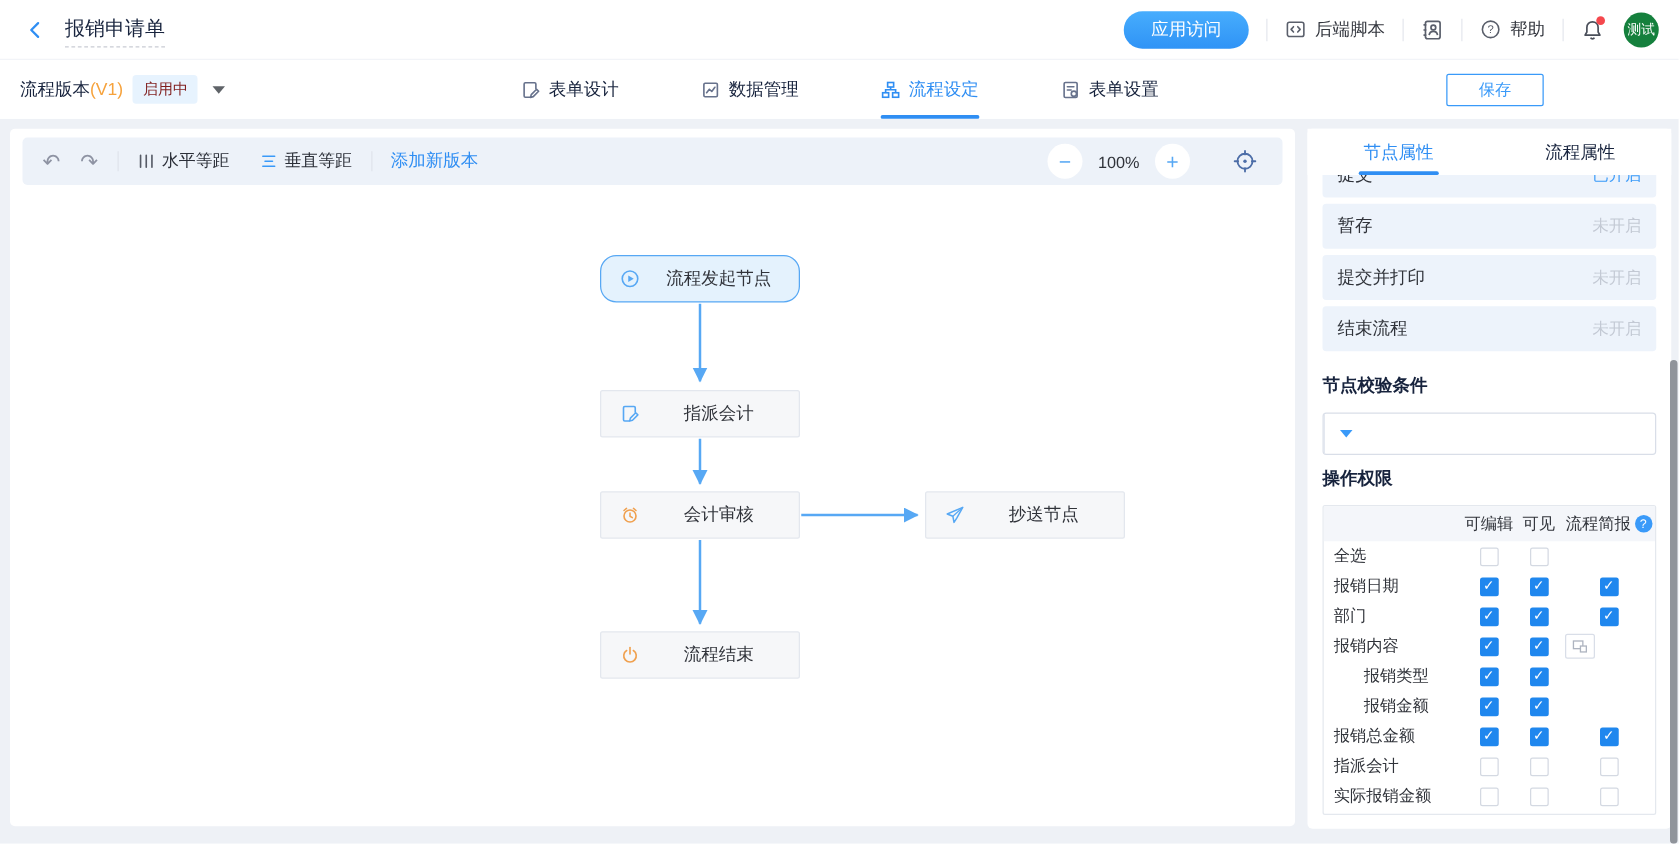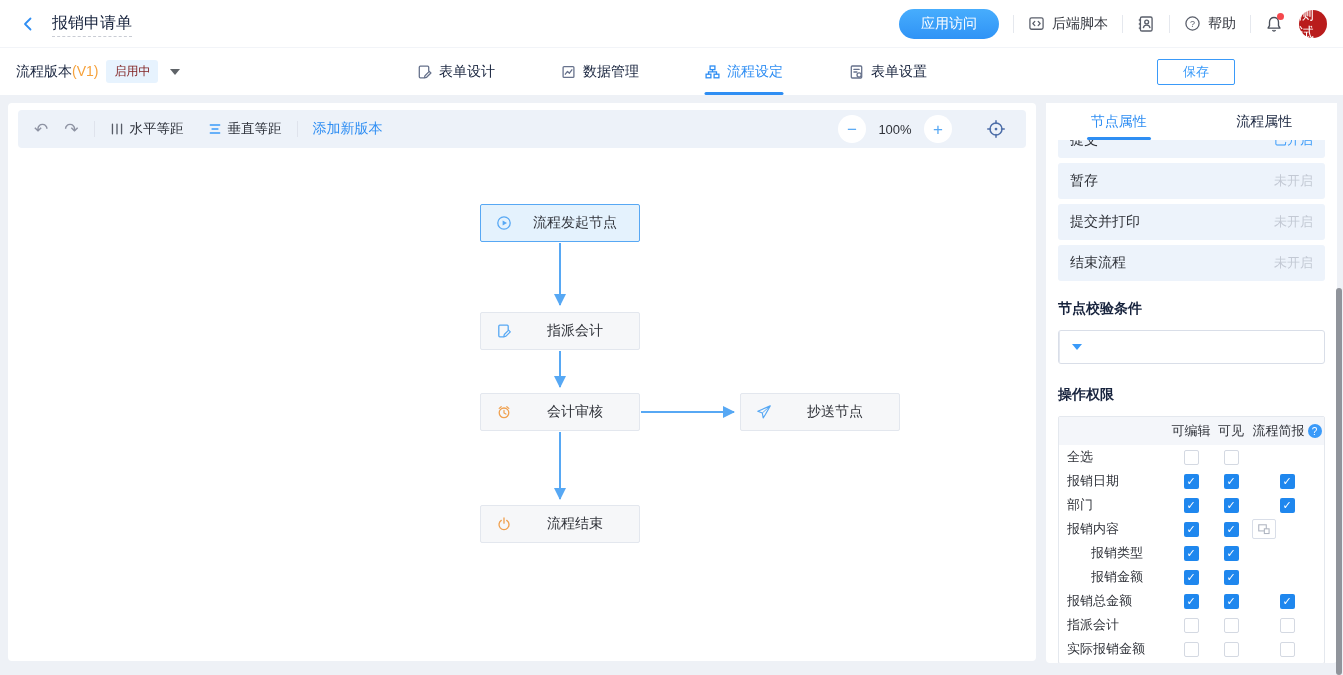--- a/index.html
+++ b/index.html
@@ -11,21 +11,21 @@
   .back-btn { width:24px; height:24px; display:flex; align-items:center; justify-content:center; color:#2f8ef3; cursor:pointer; }
   .app-title-wrap { margin-left:12px; }
   .app-title { font-size:16px; color:#17233d; padding-bottom:5px; border-bottom:1px dashed #c9ccd4; }
   .header-right { margin-left:auto; display:flex; align-items:center; }
   .pill-btn { height:30px; padding:0 22px; border-radius:16px; background:linear-gradient(180deg,#47adfd,#2f93f6); color:#fff; font-size:14px; display:flex; align-items:center; border:none; cursor:pointer; }
   .hdr-divider { width:1px; height:18px; background:#e5e8ee; margin:0 14px; }
   .hdr-item { display:flex; align-items:center; gap:7px; color:#33363e; font-size:14px; cursor:pointer; }
   .hdr-icon { display:flex; color:#5a5f6b; }
   .bell-wrap { position:relative; display:flex; color:#4a4f5a; cursor:pointer; margin-right:16px; }
   .bell-dot { position:absolute; right:-1px; top:-2px; width:7px; height:7px; border-radius:50%; background:#f5484d; }
-  .avatar { width:28px; height:28px; border-radius:50%; background:#b91c1c; color:#fff; font-size:15px; display:flex; align-items:center; justify-content:center; cursor:pointer; }
+  .avatar { width:28px; height:28px; border-radius:50%; background:#15803d; color:#fff; font-size:11px; display:flex; align-items:center; justify-content:center; cursor:pointer; }
 
   
   .version-bar { position:absolute; left:0; top:48px; right:0; height:47px; background:#fff; display:flex; align-items:center; padding:0 16px; z-index:4; }
   .version-group { display:flex; align-items:center; gap:8px; }
   .version-label { font-size:14px; color:#17233d; }
   .version-num { color:#f6a23c; }
   .status-badge { background:#e7f3fe; color:#7f1d1d; font-size:12px; padding:3px 8px; border-radius:3px; }
   .caret-down { width:0; height:0; border-left:5px solid transparent; border-right:5px solid transparent; border-top:6px solid #5f6368; margin-left:4px; cursor:pointer; }
   .main-tabs { position:absolute; left:50%; top:0; transform:translateX(-50%); height:100%; display:flex; align-items:center; gap:65px; }
   .main-tab { position:relative; height:100%; display:flex; align-items:center; gap:7px; font-size:14px; color:#17233d; cursor:pointer; }
@@ -70,21 +70,21 @@
   .toggle-row:first-child { margin-top:-18px; }
   .toggle-label { font-size:14px; color:#30333a; }
   .toggle-status { font-size:13px; }
   .toggle-status.on { color:#3a9af9; }
   .toggle-status.off { color:#c3c9d4; }
   .panel-heading { margin-top:19px; font-size:14px; font-weight:bold; color:#17233d; }
   .select-box { margin-top:12px; height:34px; border:1px solid #d9dee8; border-radius:3px; display:flex; align-items:center; cursor:pointer; }
   .select-value { flex:1; padding-left:12px; font-size:13.5px; color:#30333a; }
   .select-caret-cell { width:34px; align-self:stretch; border-left:1px solid #e4e8f0; display:flex; align-items:center; justify-content:center; }
   .select-caret { width:0; height:0; border-left:5px solid transparent; border-right:5px solid transparent; border-top:6px solid #3a9af9; }
-  .perm-heading { margin-top:22px; }
+  .perm-heading { margin-top:10px; }
   .perm-table { margin-top:12px; border:1px solid #e4e8ee; border-radius:2px; padding-bottom:2px; }
   .perm-grid { display:grid; grid-template-columns:1fr 42px 38px 74px; align-items:center; }
   .perm-header { height:28px; background:#f4f6fa; font-size:13px; color:#30333a; }
   .perm-header .col-label { text-align:center; }
   .perm-header .col-report { display:flex; align-items:center; justify-content:center; gap:3px; }
   .help-circle { width:14px; height:14px; border-radius:50%; background:#3a9af9; color:#fff; font-size:10px; display:flex; align-items:center; justify-content:center; cursor:pointer; }
   .perm-row { height:24px; font-size:13px; color:#30333a; }
   .perm-row .row-label { padding-left:8px; white-space:nowrap; }
   .perm-row .row-label.indent { padding-left:32px; }
   .perm-cell { display:flex; align-items:center; justify-content:center; position:relative; }
@@ -246,21 +246,21 @@
           <path d="M0 0 L6 3 L0 6 z" fill="#57a8f4"></path>
         </marker>
       </defs>
       <line x1="552" y1="140" x2="552" y2="202" stroke="#57a8f4" stroke-width="2" marker-end="url(#ah)"></line>
       <line x1="552" y1="248" x2="552" y2="284" stroke="#57a8f4" stroke-width="2" marker-end="url(#ah)"></line>
       <line x1="552" y1="329" x2="552" y2="396" stroke="#57a8f4" stroke-width="2" marker-end="url(#ah)"></line>
       <line x1="633" y1="309" x2="726" y2="309" stroke="#57a8f4" stroke-width="2" marker-end="url(#ah)"></line>
     </svg>
 
     <div class="flow-layer" id="flow-nodes">
-        <div class="flow-node selected" style="left: 472px; top: 101px;">
+        <div class="flow-node selected" style="left: 472px; top: 101px; border-radius: 13px;">
           <span class="node-icon" style="color:#57a8f4">
             <svg width="16" height="16" viewBox="0 0 16 16" fill="none" stroke="currentColor" stroke-width="1.3">
               <circle cx="8" cy="8" r="6.2" stroke-width="1.3"></circle>
               <path d="M6.6 5.4 11 8 6.6 10.6z" fill="currentColor" stroke="none"></path>
             </svg>
           </span>
           <span class="node-label">流程发起节点</span>
         </div>
         <div class="flow-node" style="left: 472px; top: 209px;">
           <span class="node-icon" style="color:#57a8f4">

